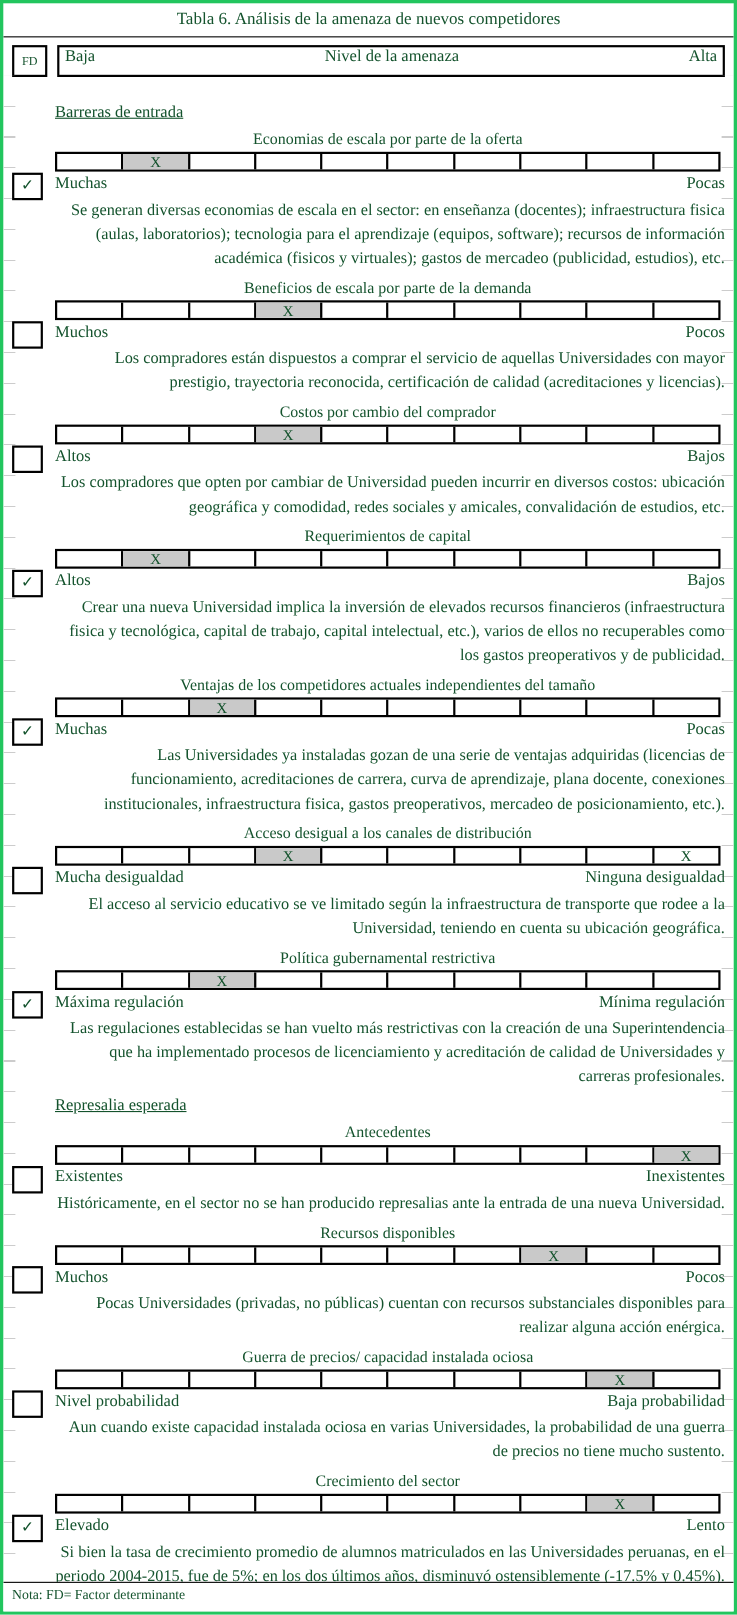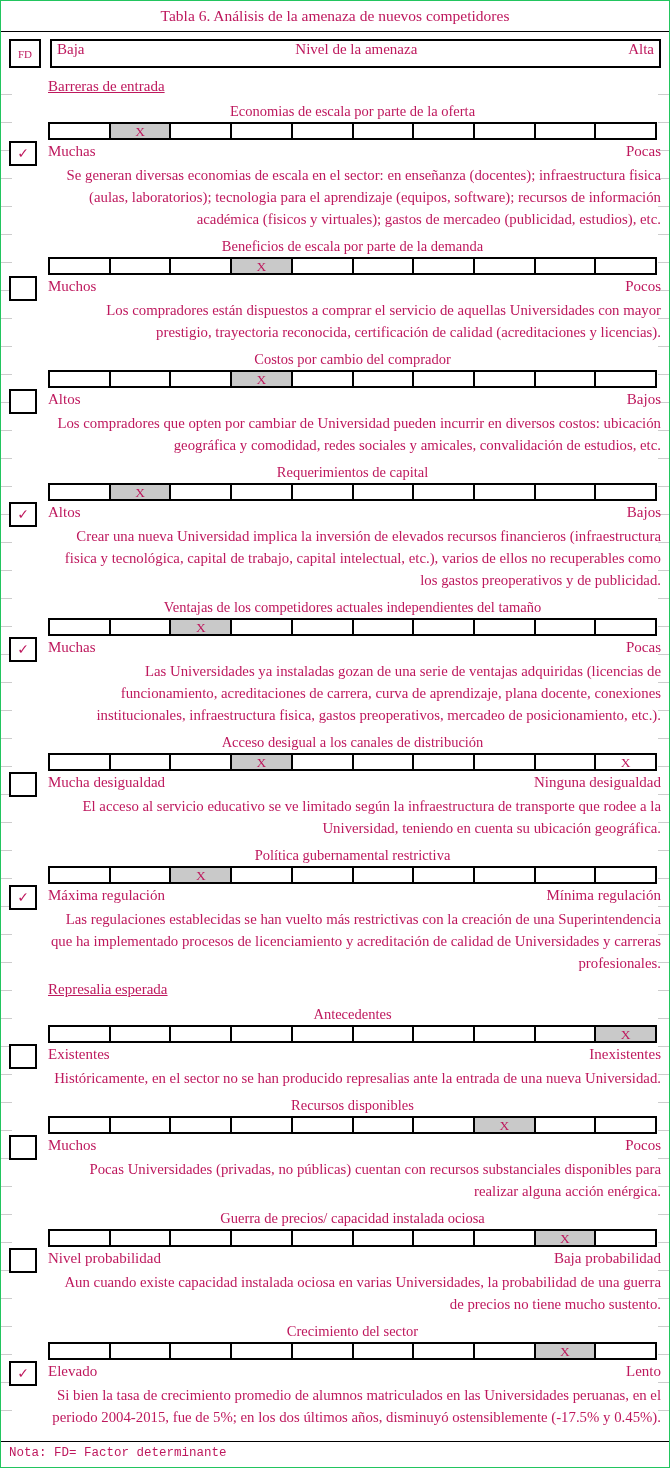--- a/index.html
+++ b/index.html
@@ -2,23 +2,23 @@
 <html><head>
 <meta charset="utf-8">
 <style>
   html, body { margin: 0; padding: 0; background: #ffffff; }
 
   .page {
     position: relative;
     width: 670px;
     height: 1468px;
     box-sizing: border-box;
-    border: 1px solid #22c55e;
-    background: #fff;
-    color: #be185d;
+    border: 3px solid #22c55e;
+    background: #fff;
+    color: #14532d;
     font-family: "Liberation Serif", "DejaVu Serif", serif;
     display: flex;
     flex-direction: column;
     overflow: hidden;
   }
 
   .doc-title {
     text-align: center;
     font-size: 15.5px;
     line-height: 20px;
@@ -43,21 +43,21 @@
   .level-box {
     flex: 1;
     height: 25px;
     border: 2px solid #000;
     display: flex; align-items: flex-start; justify-content: space-between;
     padding: 0 5px;
     font-size: 15px;
     background: #fff;
   }
 
-  .content { flex: 1; padding-top: 6px; overflow: hidden; }
+  .content { flex: 1; padding-top: 6px; overflow: hidden; margin-top: 14px; }
 
   .section-heading {
     margin: 4px 0 7px 47px;
     font-size: 15px;
     text-decoration: underline;
   }
 
   .factor { position: relative; margin-bottom: 7px; }
 
   .factor-title {
@@ -109,21 +109,20 @@
     text-align: right;
   }
 
   .note-row {
     position: absolute;
     left: 0; right: 0; bottom: 0;
     border-top: 1px solid #000;
     padding: 4px 8px 7px;
     font-size: 12.5px;
     background: #fff;
-    font-family: Liberation Mono, monospace;
   }
 
   
   .ticks {
     position: absolute;
     width: 11px;
     top: 66px; bottom: 36px;
     background: repeating-linear-gradient(
       to bottom,
       transparent 0, transparent 27px,

